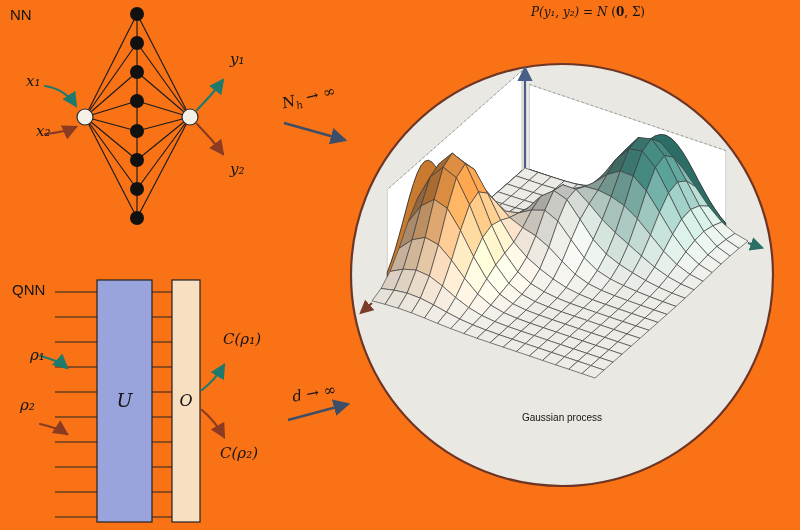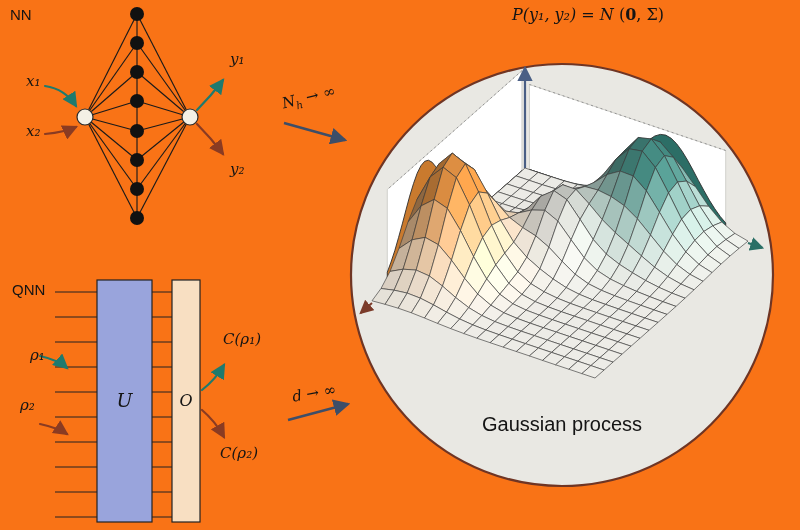--- a/index.html
+++ b/index.html
@@ -1,21 +1,21 @@
 <!DOCTYPE html>
 <html><head>
 <meta charset="utf-8">
 <style>
   *{margin:0;padding:0;box-sizing:border-box}
   html,body{width:800px;height:530px;background:#ffffff;overflow:hidden}
   .stage{position:relative;width:800px;height:530px;background:#f97316;font-family:"Liberation Sans",sans-serif}
   .stage > svg{position:absolute;left:0;top:0}
   .lbl{position:absolute;color:#141414;font-size:15px;white-space:nowrap;line-height:1.2}
   .math{font-family:"DejaVu Serif",serif;font-style:italic}
-  .formula{font-family:"DejaVu Serif",serif;font-size:16px;text-align:center;white-space:nowrap}
+  .formula{font-family:"DejaVu Serif",serif;font-size:12px;text-align:center;white-space:nowrap}
   .formula .it{font-style:italic}
   .formula .up{font-style:normal}
   sub{font-size:0.68em}
 </style>
 </head>
 <body>
 
 <div class="stage">
 
   <svg width="800" height="530" viewBox="0 0 800 530">
@@ -421,32 +421,32 @@
     </g>
 
     <g>
       <line x1="284" y1="123" x2="345" y2="140" stroke="#3d4e68" stroke-width="2.4" marker-end="url(#ah-navy)"></line>
       <line x1="288" y1="420" x2="348" y2="404" stroke="#3d4e68" stroke-width="2.4" marker-end="url(#ah-navy)"></line>
     </g>
   </svg>
 
   <div class="lbl" style="left:10px;top:6px">NN</div>
   <div class="lbl math" style="left:26px;top:72px">x₁</div>
-  <div class="lbl math" style="left:26px;top:122px">x₂</div>
+  <div class="lbl math" style="left:36px;top:122px">x₂</div>
   <div class="lbl math" style="left:230px;top:50px">y₁</div>
   <div class="lbl math" style="left:230px;top:160px">y₂</div>
 
   <div class="lbl" style="left:12px;top:281px">QNN</div>
   <div class="lbl math" style="left:30px;top:346px">ρ₁</div>
   <div class="lbl math" style="left:20px;top:396px">ρ₂</div>
   <div class="lbl math" style="left:97px;top:389px;width:55px;text-align:center;font-size:19px">U</div>
   <div class="lbl math" style="left:172px;top:391px;width:28px;text-align:center;font-size:16px">O</div>
   <div class="lbl math" style="left:223px;top:330px">C(ρ₁)</div>
   <div class="lbl math" style="left:220px;top:444px">C(ρ₂)</div>
 
   <div class="lbl math" style="left:282px;top:88px;transform:rotate(-14deg)"><span>N</span><sub>h</sub><span> → ∞</span></div>
   <div class="lbl math" style="left:292px;top:384px;transform:rotate(-10deg)"><span>d</span><span> → ∞</span></div>
 
   <div class="lbl formula" style="left:468px;top:5px;width:240px"><span class="it">P(y₁, y₂) = </span><span class="it">N</span><span class="up"> (</span><b class="up">0</b><span class="up">, Σ)</span></div>
 
 
-  <div class="lbl" style="left:462px;top:412px;width:200px;text-align:center;font-size:20px">Gaussian process</div>
+  <div class="lbl" style="left:462px;top:412px;width:200px;text-align:center;font-size:10px">Gaussian process</div>
 </div>
 
 </body></html>

